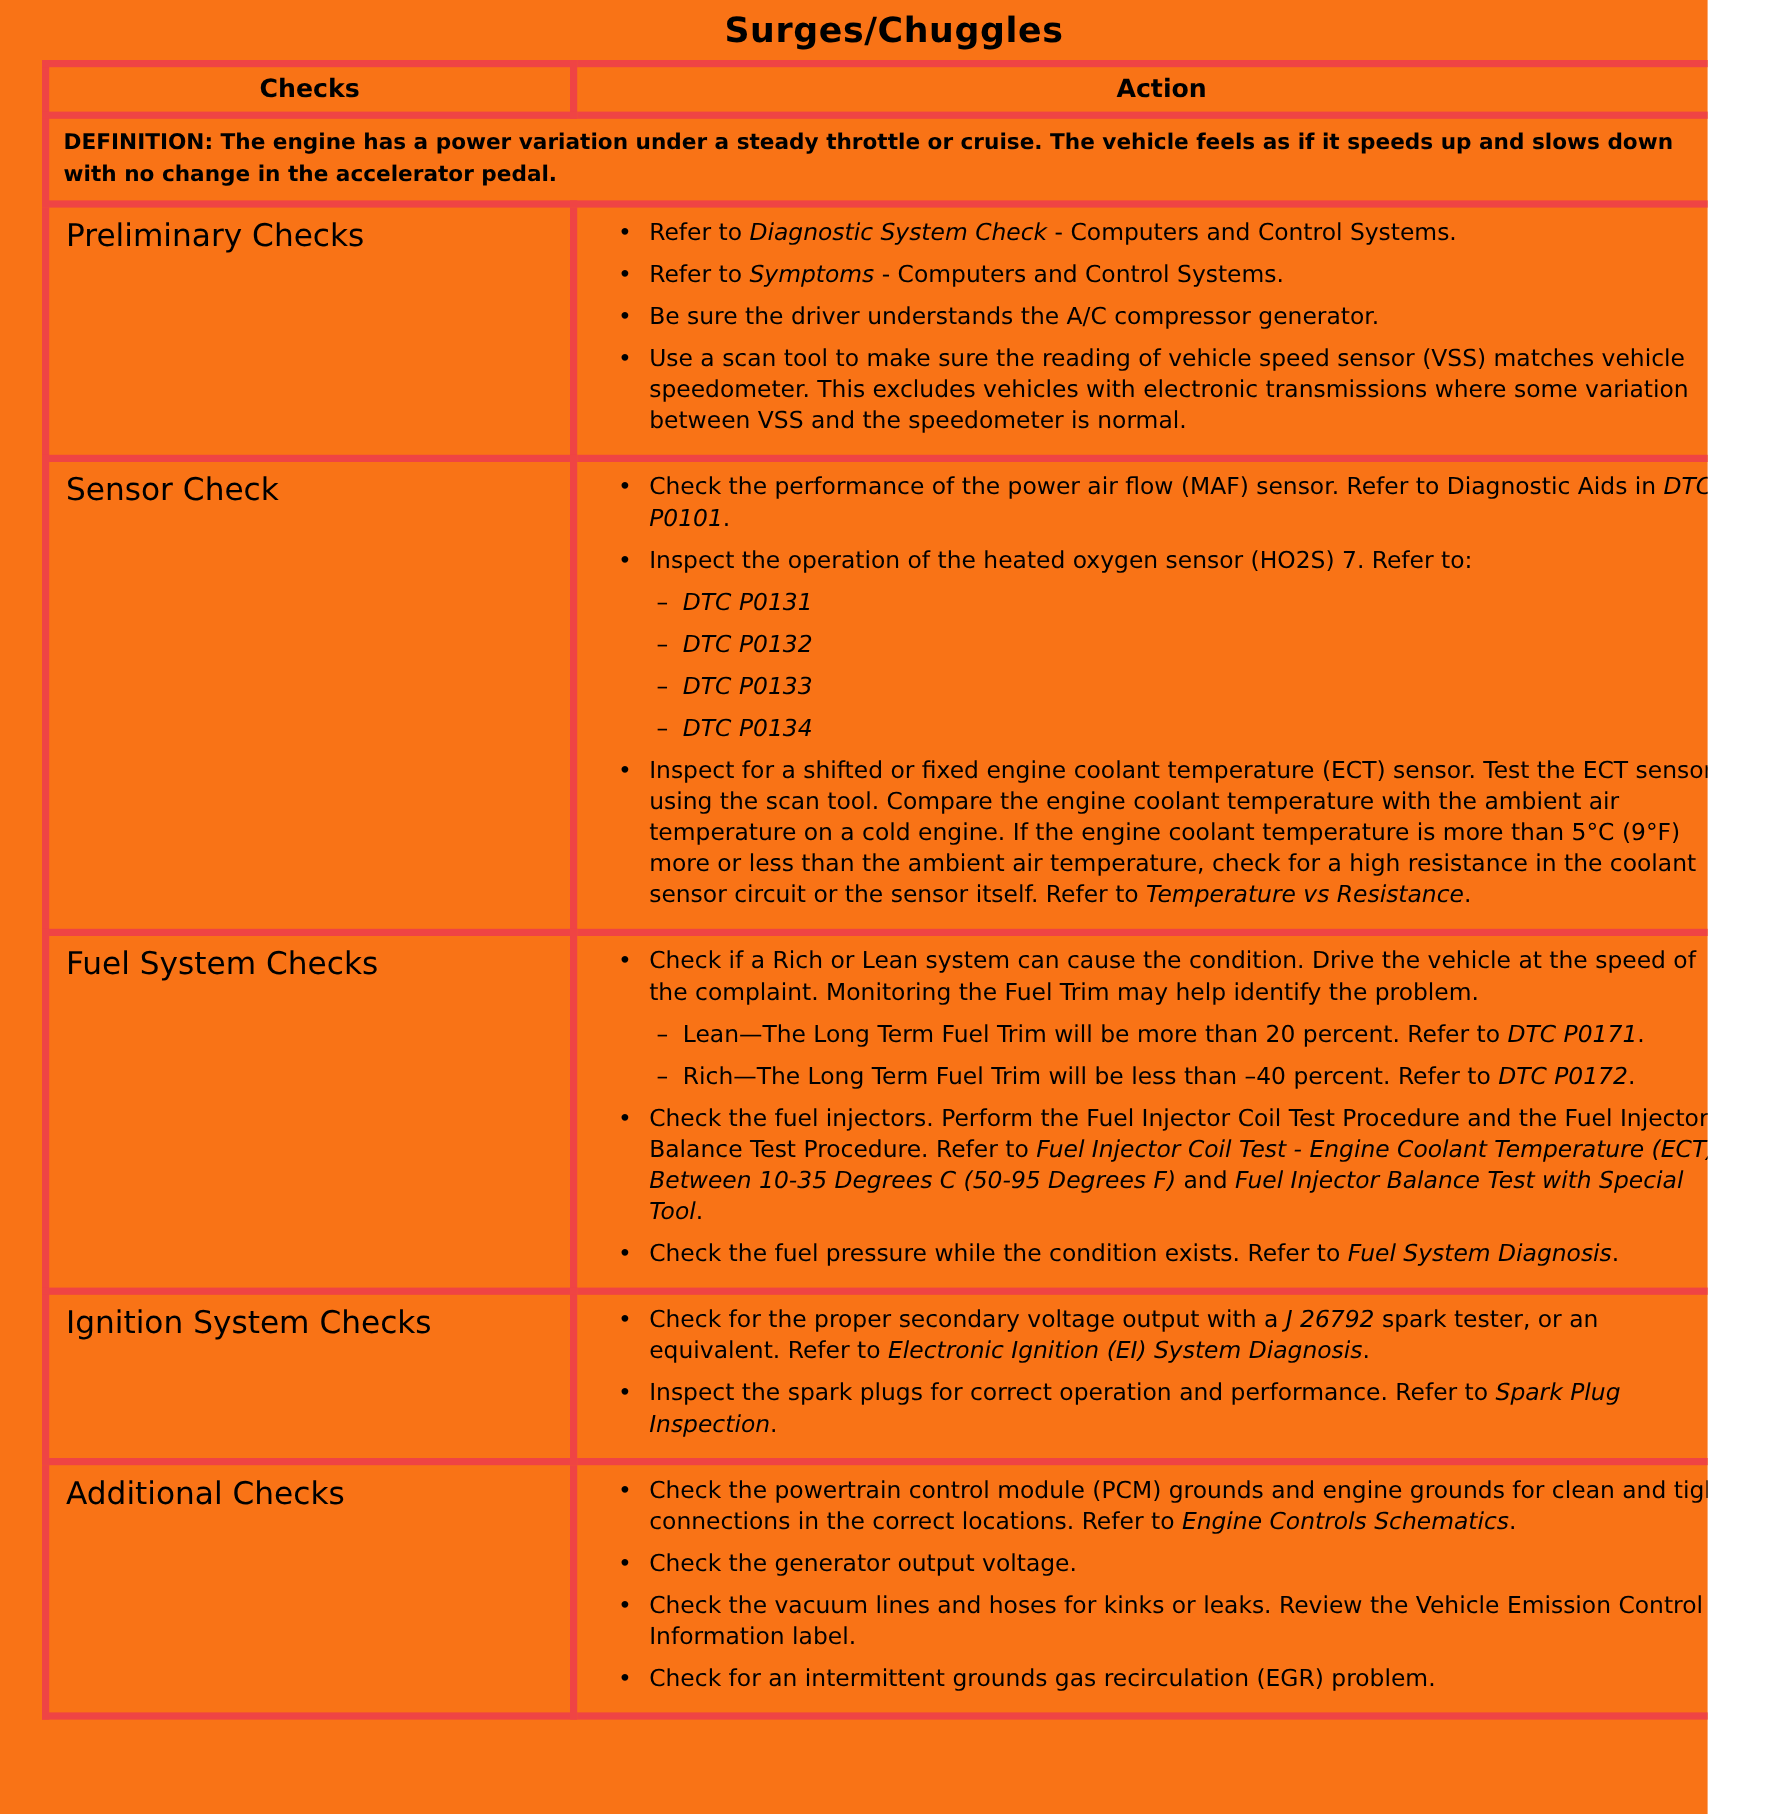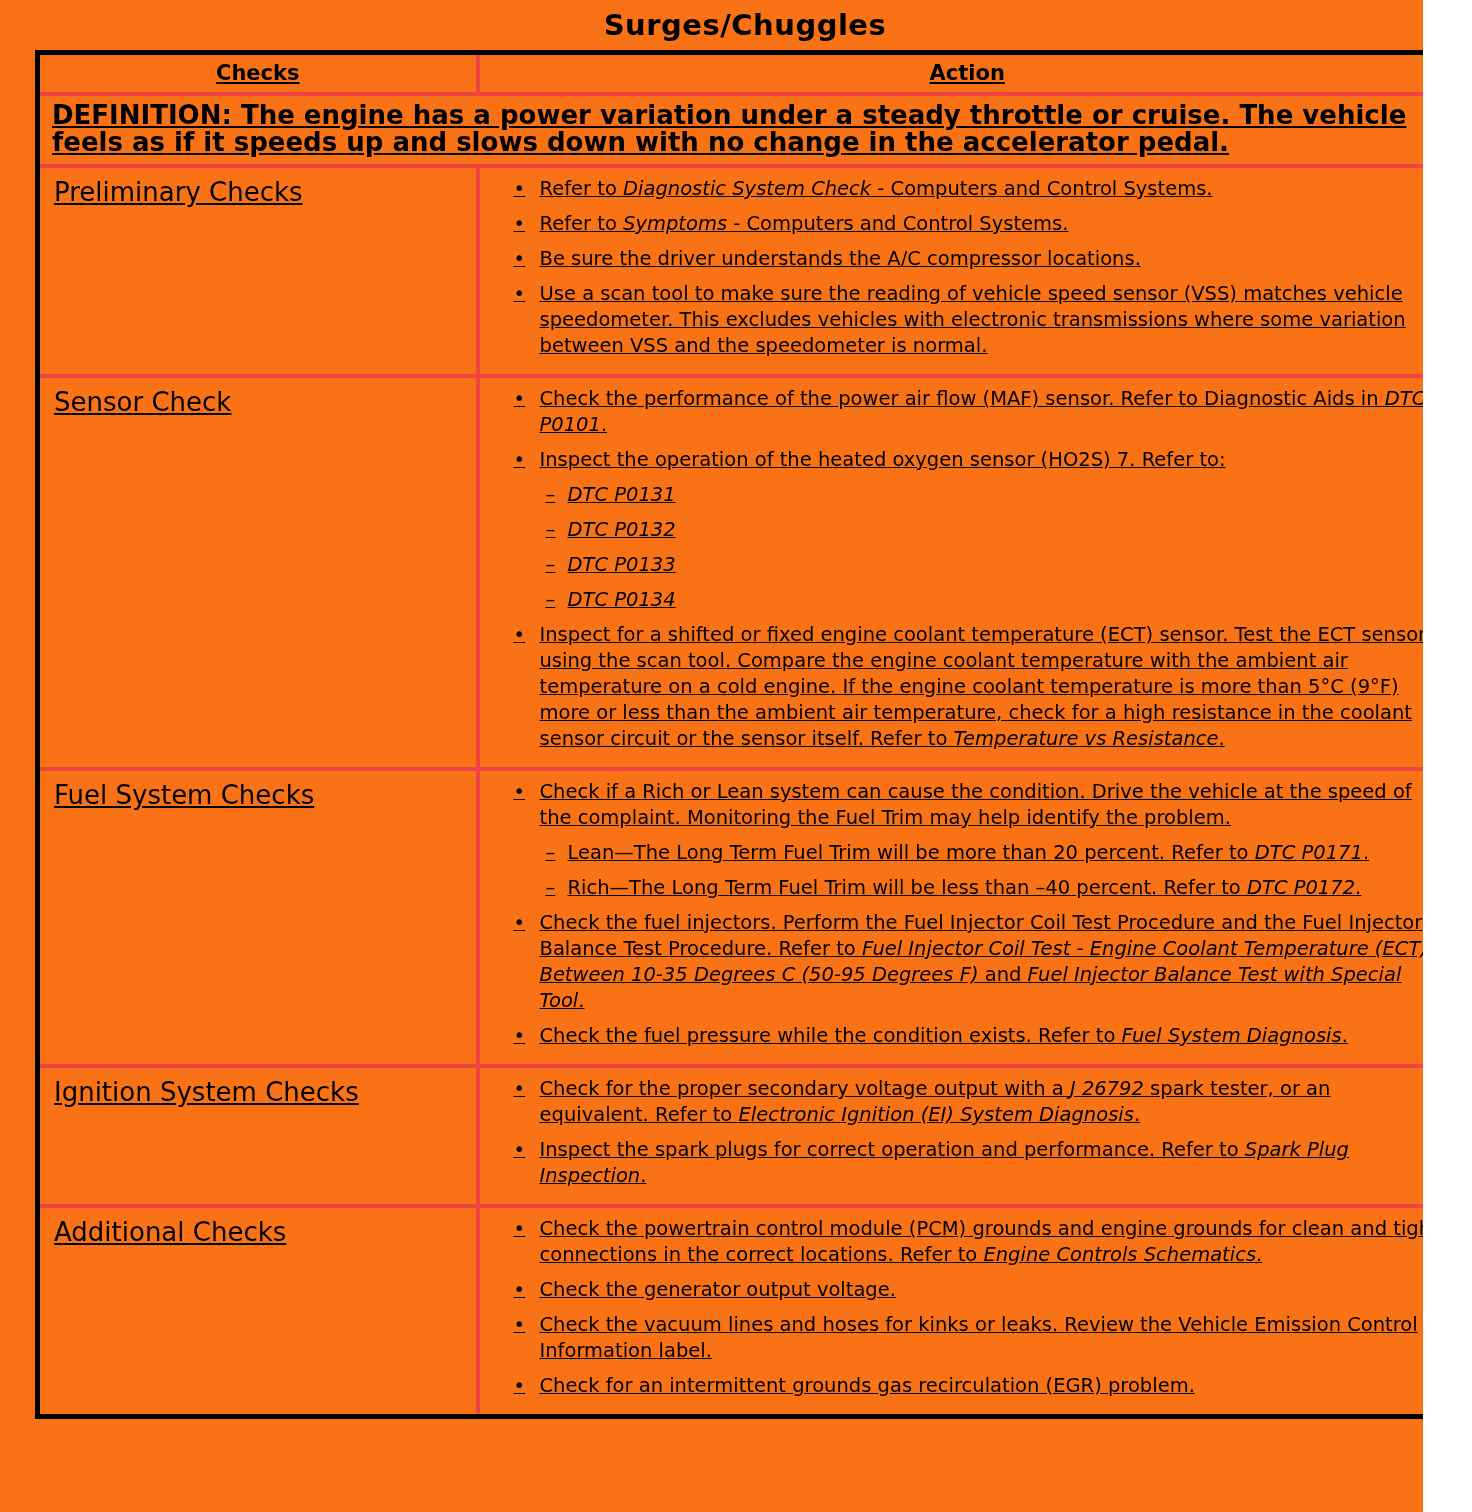--- a/index.html
+++ b/index.html
@@ -24,33 +24,32 @@
     letter-spacing: 0.5px;
     margin: 2px 0 8px 0;
   }
   table.diag-table {
     width: 1420px;
     border-collapse: collapse;
     table-layout: fixed;
     border: 5px solid #000;
   }
   .diag-table th, .diag-table td {
-    border: 4px solid #ef4444;
+    border: 6px solid #ef4444;
     vertical-align: top;
     padding: 0;
-    text-decoration: underline;
   }
   .diag-table th {
     font-size: 21px;
     font-weight: bold;
     text-align: center;
     padding: 6px 4px 7px 4px;
   }
   td.definition-cell {
-    font-size: 26px;
+    font-size: 18px;
     font-weight: bold;
     line-height: 27px;
     padding: 6px 14px 8px 12px;
   }
   td.check-cell {
     font-size: 26px;
     padding: 9px 14px;
   }
   td.action-cell {
     font-size: 19.5px;
@@ -111,21 +110,21 @@
             <div class="item">
               <span class="marker">•</span>
               <span class="text"><span>Refer to </span><em>Diagnostic System Check</em><span> - Computers and Control Systems.</span></span>
             </div>
             <div class="item">
               <span class="marker">•</span>
               <span class="text"><span>Refer to </span><em>Symptoms</em><span> - Computers and Control Systems.</span></span>
             </div>
             <div class="item">
               <span class="marker">•</span>
-              <span class="text"><span>Be sure the driver understands the A/C compressor locations.</span></span>
+              <span class="text"><span>Be sure the driver understands the A/C compressor generator.</span></span>
             </div>
             <div class="item">
               <span class="marker">•</span>
               <span class="text"><span>Use a scan tool to make sure the reading of vehicle speed sensor (VSS) matches vehicle speedometer. This excludes vehicles with electronic transmissions where some variation between VSS and the speedometer is normal.</span></span>
             </div>
           </td>
         </tr>
         <tr>
           <td class="check-cell">Sensor Check</td>
           <td class="action-cell">

